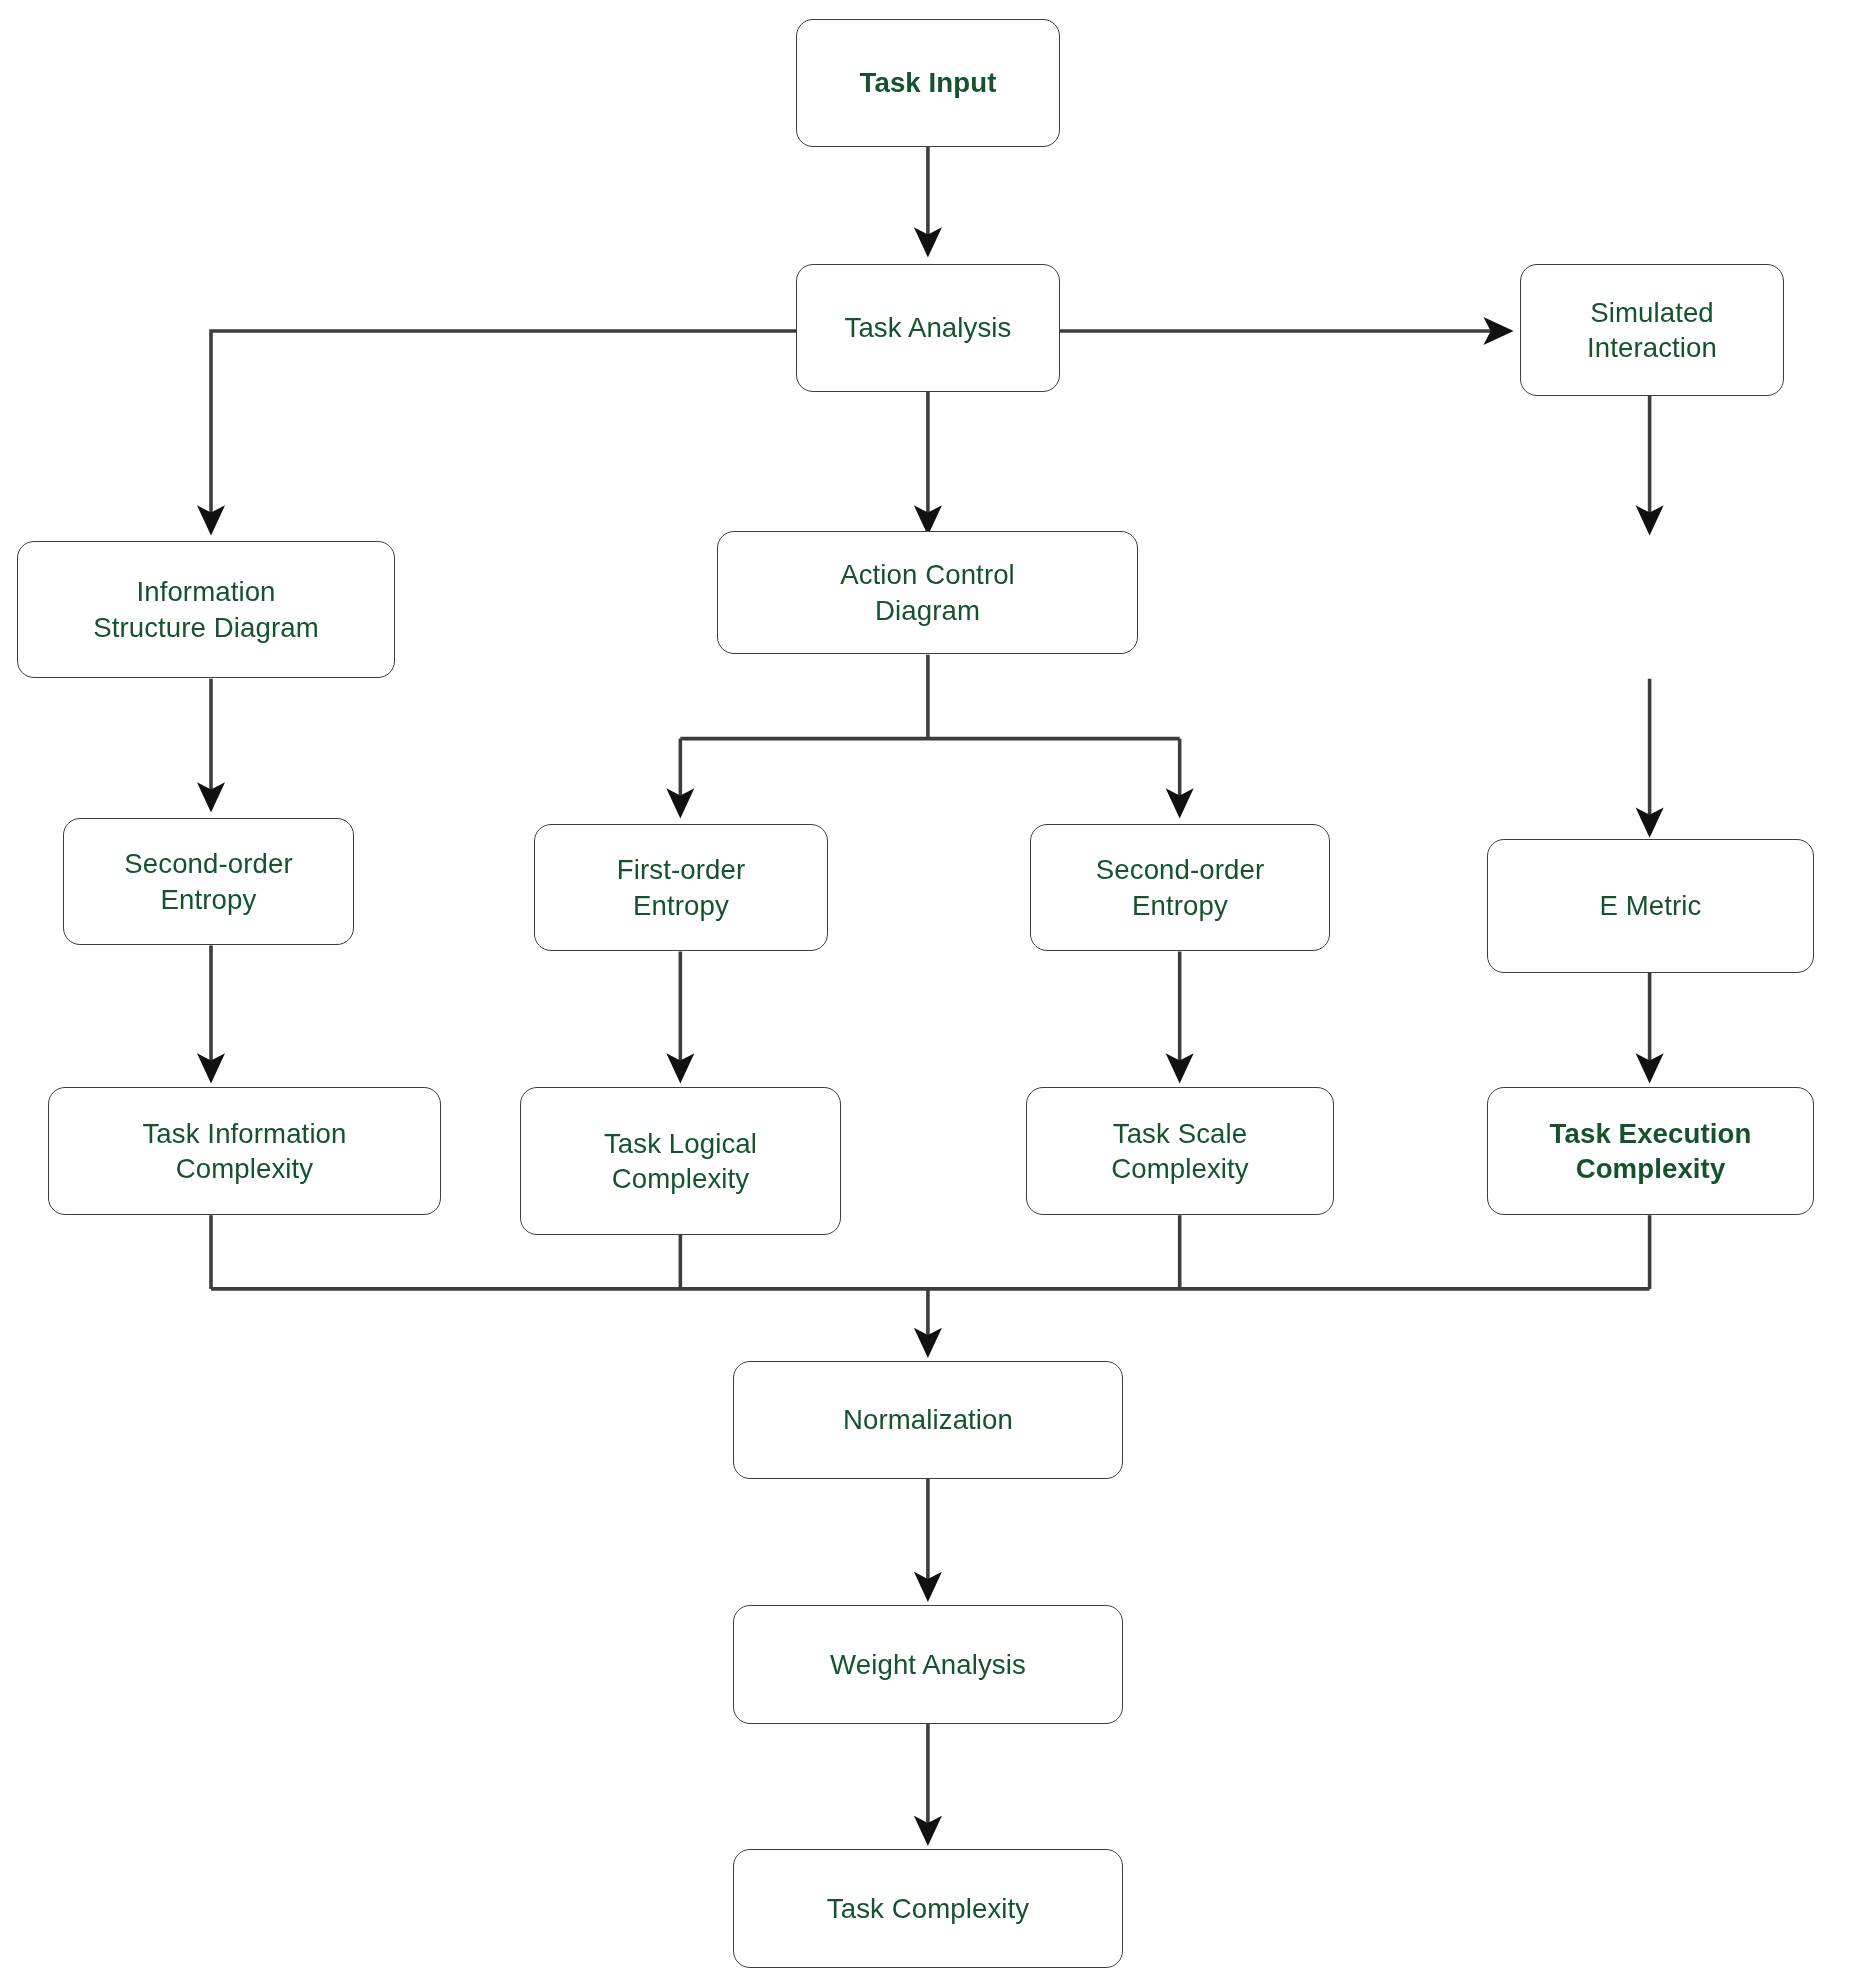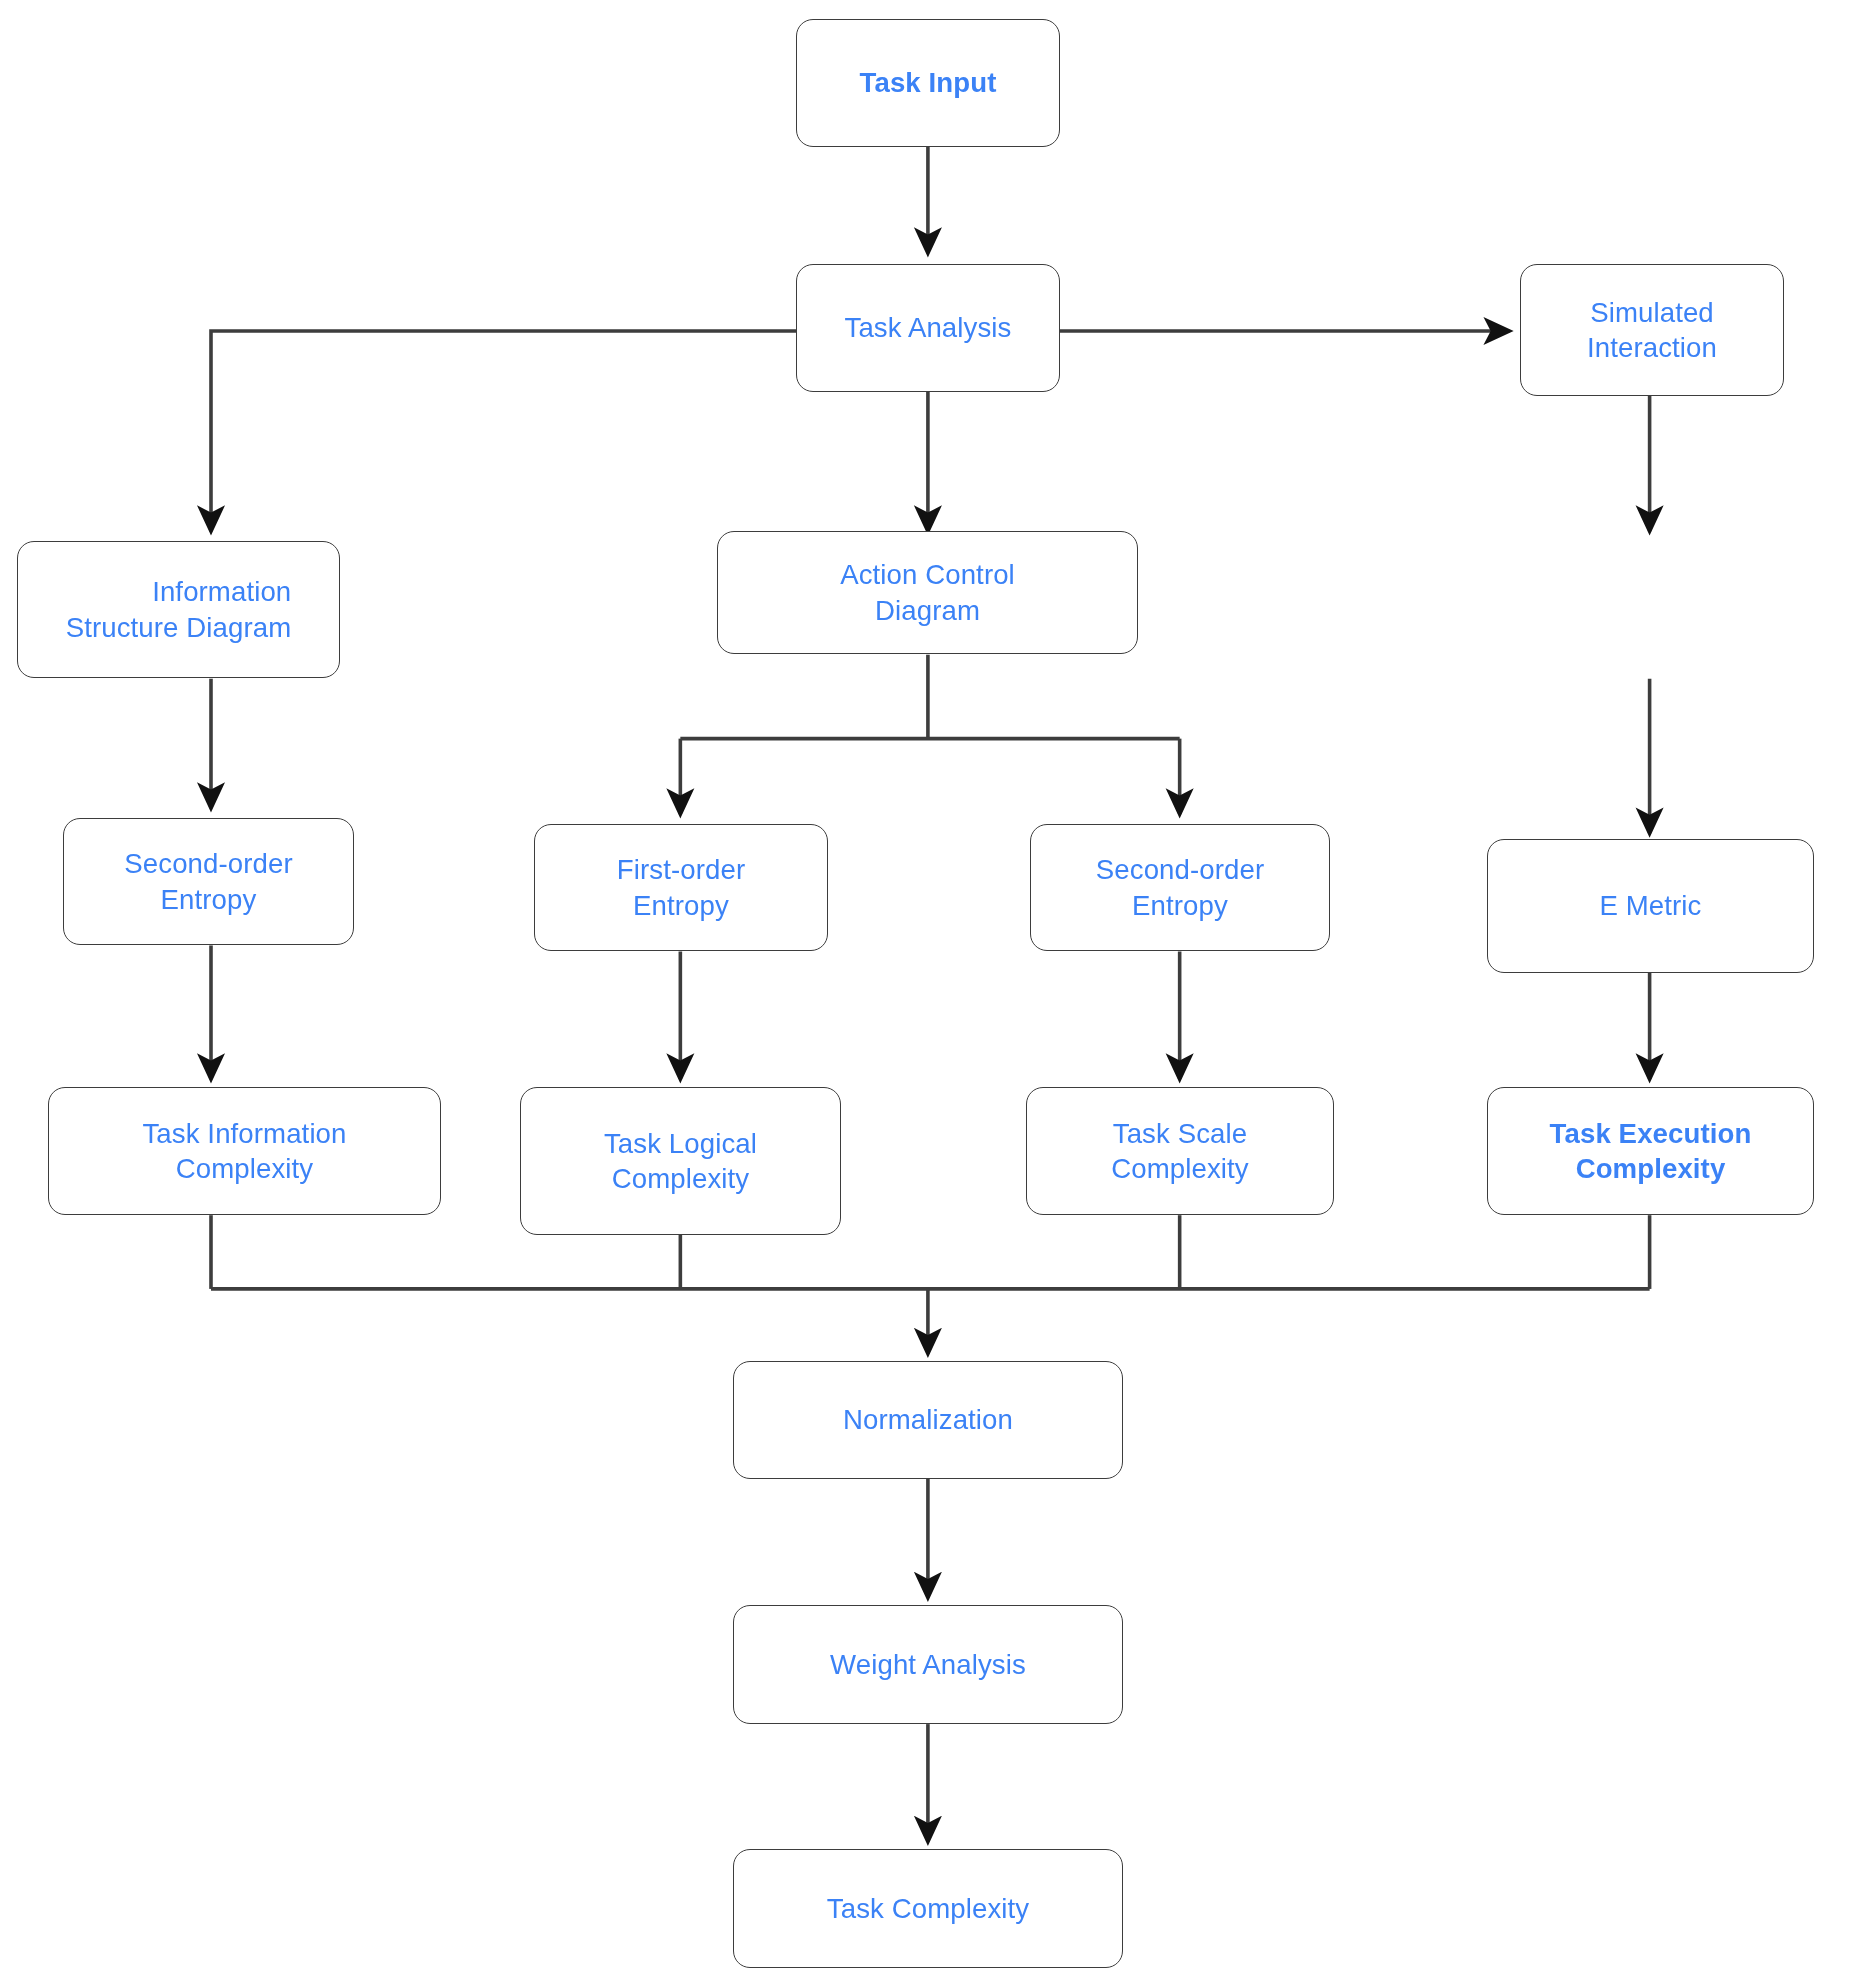--- a/index.html
+++ b/index.html
@@ -26,21 +26,21 @@
   .node {
     position: absolute;
     box-sizing: border-box;
     background: #ffffff;
     border: 1.8px solid #3d3d3d;
     border-radius: 17px;
     display: flex;
     align-items: center;
     justify-content: center;
     text-align: center;
-    color: #3b82f6;
+    color: #14532d;
     font-size: 27.6px;
     line-height: 1.28;
     letter-spacing: 0.1px;
     white-space: pre-line;
     padding: 0 6px;
   }
   .node.bold {
     font-weight: bold;
   }
 </style>
@@ -93,21 +93,21 @@
     </g>
   </svg>
 
   <div class="node bold" style="left:796px; top:19px; width:264px; height:128px;">Task Input</div>
 
   <div class="node" style="left:796px; top:264px; width:264px; height:128px;">Task Analysis</div>
 
   <div class="node" style="left:1520px; top:264px; width:264px; height:132px;">Simulated
 Interaction</div>
 
-  <div class="node" style="left:17px; top:541px; width:323px; height:137px;text-align:right;">Information
+  <div class="node" style="left:17px; top:541px; width:378px; height:137px;">Information
 Structure Diagram</div>
 
   <div class="node" style="left:717px; top:531px; width:421px; height:123px;">Action Control
 Diagram</div>
 
 
   <div class="node" style="left:63px; top:818px; width:291px; height:127px;">Second-order
 Entropy</div>
 
   <div class="node" style="left:534px; top:824px; width:294px; height:127px;">First-order

